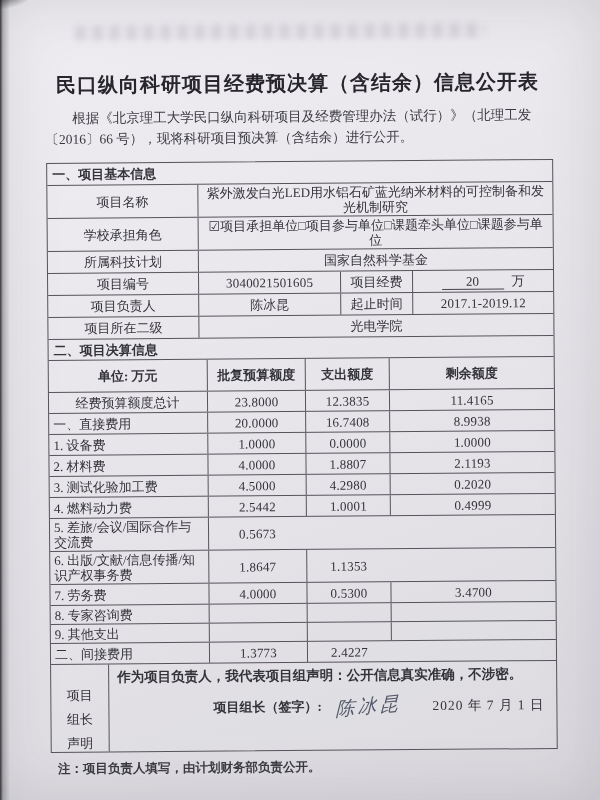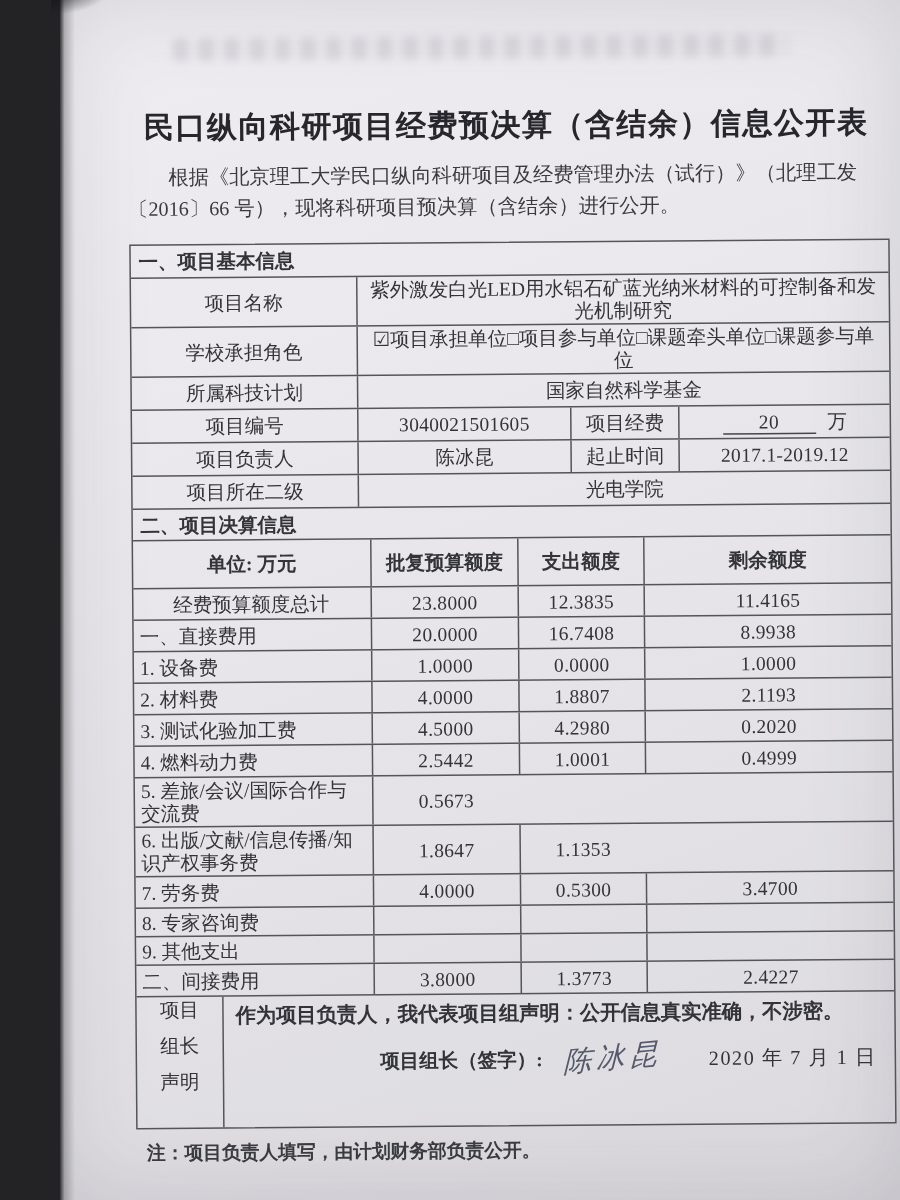--- a/index.html
+++ b/index.html
@@ -8,21 +8,20 @@
     background:#232326;
     font-family:"Liberation Serif","DejaVu Serif",serif;
     color:#33333a;
     overflow:hidden;
     position:relative;
   }
   .paper {
     position:absolute; inset:0;
     background:linear-gradient(160deg,#efedf1 0%,#e9e7eb 35%,#e3e1e6 65%,#d9d7dc 100%);
     box-shadow:inset 0 0 60px rgba(90,90,100,.18);
-    margin-left:40px;
   }
   .edge-left {
     position:absolute; left:0; top:0; bottom:0; width:10px;
     background:linear-gradient(90deg,rgba(25,25,28,.85) 0,rgba(25,25,28,.25) 3px,rgba(25,25,28,0) 10px);
     pointer-events:none;
   }
   .corner-dark {
     position:absolute; left:-6px; top:-8px; width:40px; height:18px;
     background:radial-gradient(ellipse at 0 0,rgba(20,20,24,.9) 0,rgba(20,20,24,0) 70%);
     pointer-events:none;
@@ -65,21 +64,21 @@
   .fin { grid-template-columns:158px 98px 84px 1fr; min-height:21px; }
   .fin.tall { min-height:32px; }
   .fin.short { min-height:19px; }
   .fin .cell:first-child { justify-content:flex-start; text-align:left; padding-left:4px; }
   .fin.center-label .cell:first-child { justify-content:center; text-align:center; }
   .num { font-size:13px; letter-spacing:.2px; }
   .funds-line { display:inline-block; min-width:62px; text-align:center; border-bottom:1px solid #45454c; padding:0 3px; }
   .funds-unit { margin-left:8px; }
 
   .decl { grid-template-columns:57px 1fr; min-height:88px; }
-  .decl-side { flex-direction:column; justify-content:flex-start; gap:9px; font-size:13px; }
+  .decl-side { flex-direction:column; justify-content:flex-end; gap:9px; font-size:13px; }
   .decl-body { flex-direction:column; align-items:stretch; justify-content:flex-start; padding:5px 8px 6px; }
   .decl-statement { font-weight:bold; font-size:13.5px; text-align:left; }
   .sign-row { display:flex; align-items:center; margin-top:16px; }
   .sign-label { font-weight:bold; margin-left:96px; }
   .signature {
     font-size:19px; color:#3d4357; margin-left:14px;
     transform:rotate(-5deg) skewX(-6deg); letter-spacing:3px;
     font-style:italic; opacity:.85;
   }
   .sign-date { margin-left:auto; margin-right:4px; font-size:13.5px; letter-spacing:1px; }
@@ -224,21 +223,20 @@
 
       <div class="t-row fin short">
         <div class="cell">9.  其他支出</div>
         <div class="cell num"></div>
         <div class="cell num"></div>
         <div class="cell num"></div>
       </div>
 
       <div class="t-row fin">
         <div class="cell">二、间接费用</div>
-        <div class="cell num">3.8000</div>
         <div class="cell num">1.3773</div>
         <div class="cell num">2.4227</div>
       </div>
 
       <div class="t-row decl">
         <div class="cell decl-side">
           <span>项目</span>
           <span>组长</span>
           <span>声明</span>
         </div>

